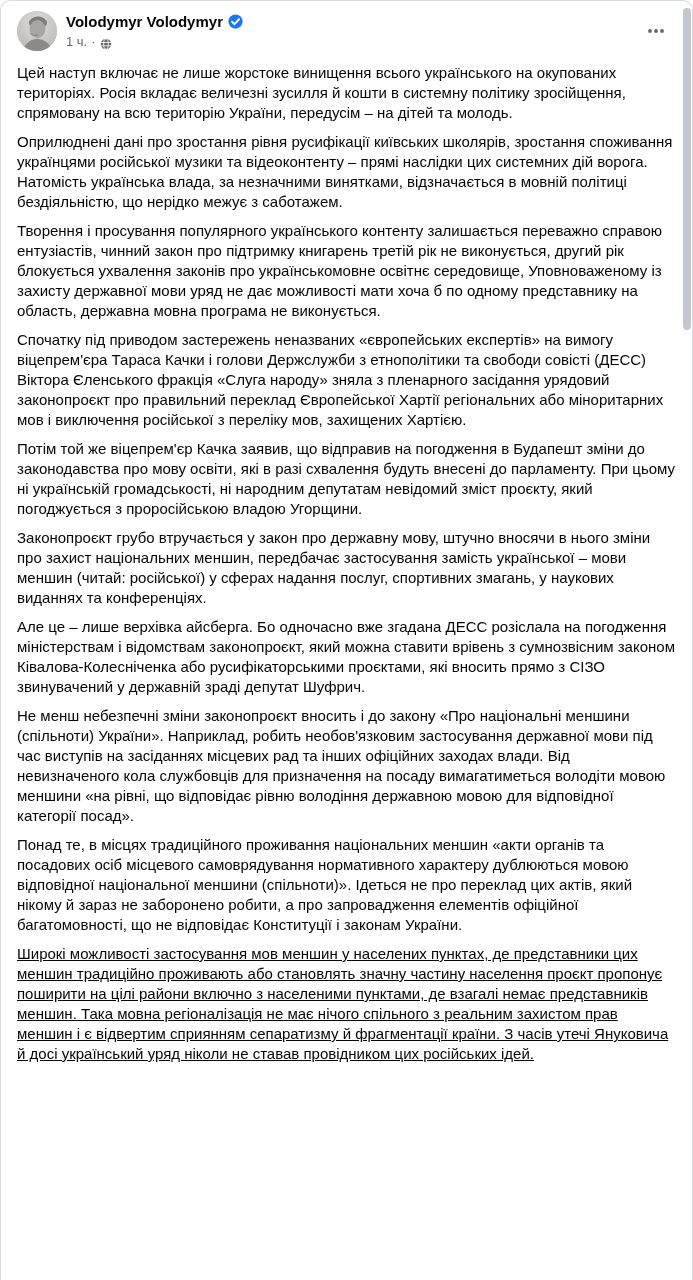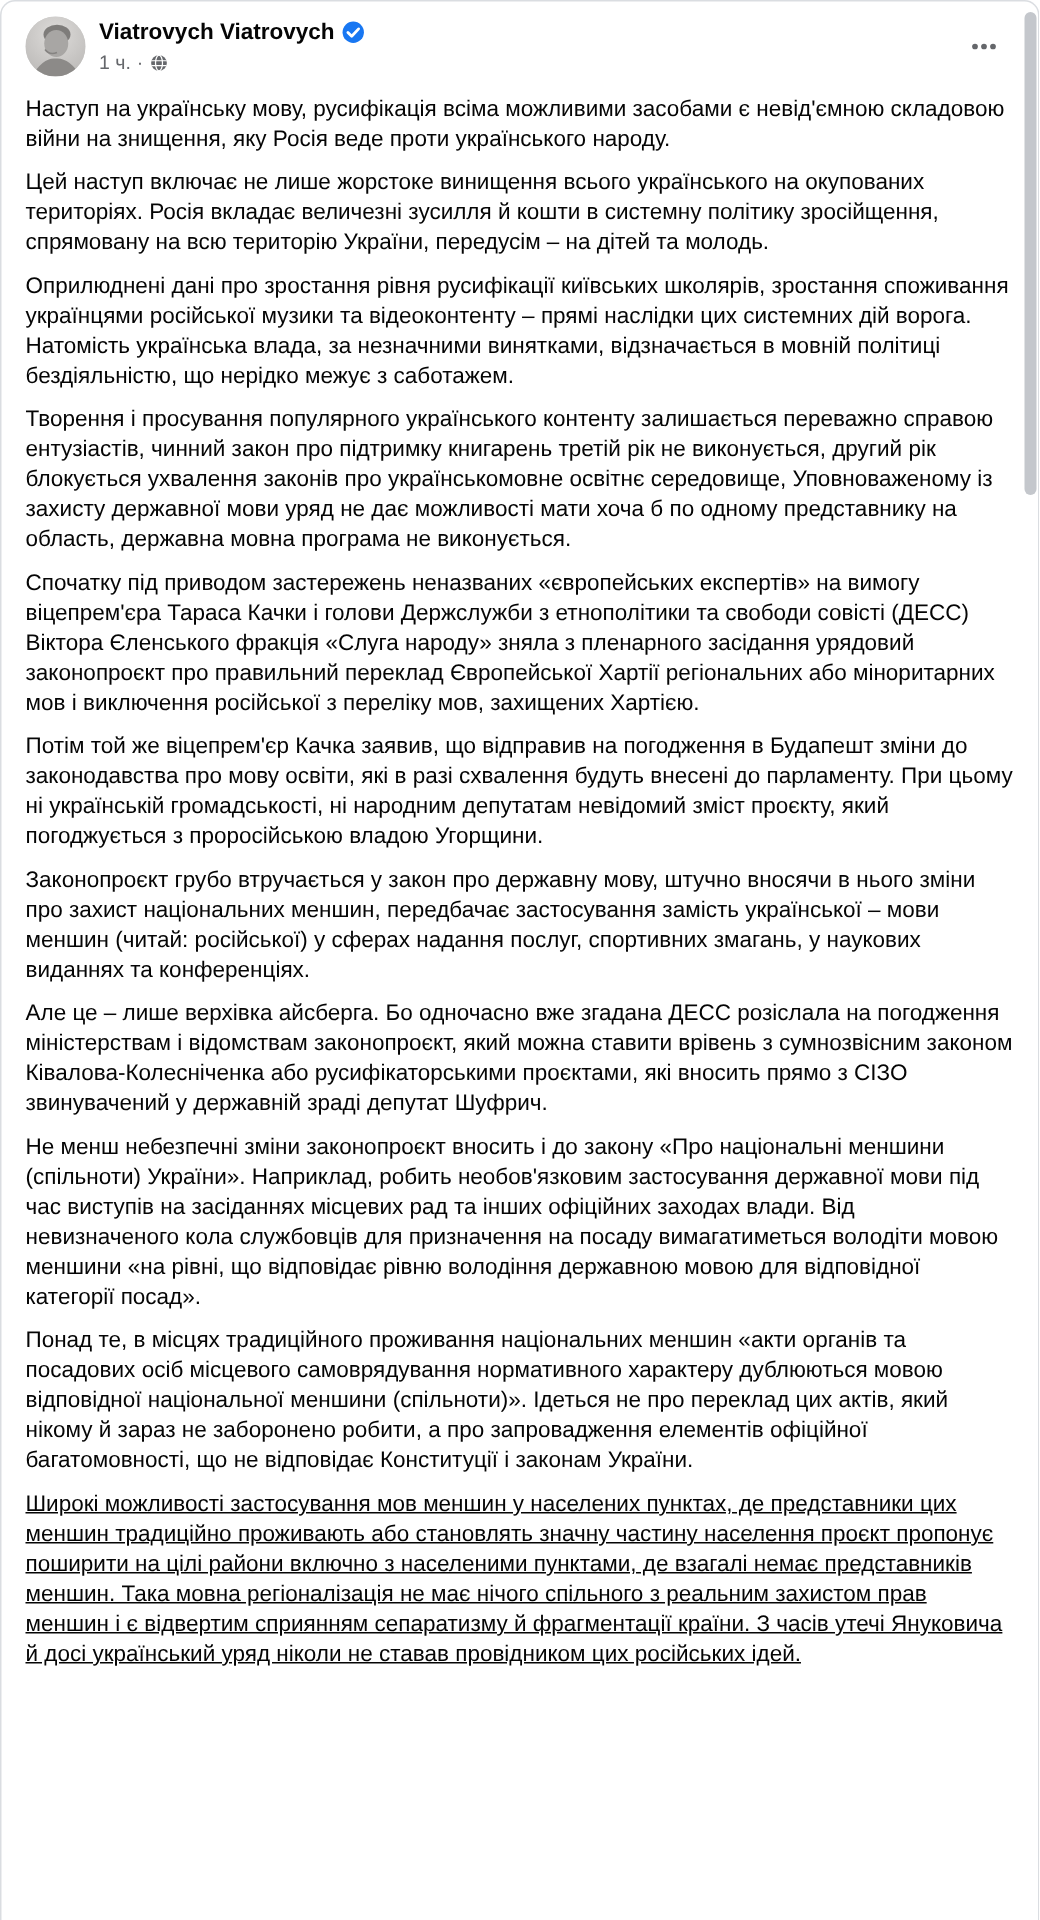--- a/index.html
+++ b/index.html
@@ -8,21 +8,21 @@
   .card{position:relative;box-sizing:border-box;width:693px;min-height:1280px;background:#fff;
         border:1px solid #dadde1;border-bottom:none;border-radius:10px 10px 0 0;}
   
   .header{display:flex;align-items:flex-start;padding:10px 16px 6px 16px;}
   .avatar{width:40px;height:40px;border-radius:50%;overflow:hidden;flex:0 0 auto;cursor:pointer;background:#cfcecd;}
   .avatar svg{display:block;}
   .hinfo{margin-left:9px;flex:1 1 auto;min-width:0;}
   .author-row{display:flex;align-items:center;gap:5px;margin-top:1px;}
   .author{font-size:15px;font-weight:700;color:#050505;line-height:19px;cursor:pointer;}
   .badge{display:inline-flex;flex:0 0 auto;}
-  .meta{display:flex;align-items:center;gap:4px;font-size:13px;color:#65676b;line-height:17px;margin-top:2px;}
+  .meta{display:flex;align-items:flex-end;gap:4px;font-size:13px;color:#65676b;line-height:17px;margin-top:2px;}
   .meta .ts{cursor:pointer;}
   .more-btn{flex:0 0 auto;width:32px;height:32px;border:none;background:transparent;border-radius:50%;
             display:flex;align-items:center;justify-content:center;cursor:pointer;margin:4px 4px 0 0;}
   
   .post-text{padding:6px 16px 14px 16px;}
   .post-text p{margin:0 0 9px 0;font-size:15px;line-height:20px;color:#050505;
                letter-spacing:0;word-spacing:0;}
   .post-text p:last-child{margin-bottom:12px;text-decoration:underline;}
   
   .scrollbar{position:absolute;top:0;right:0;width:12px;height:1280px;}
@@ -46,21 +46,21 @@
           <rect width="40" height="40" fill="url(#avbg)"></rect>
           <ellipse cx="21" cy="12" rx="9" ry="6.5" fill="#7e7c7a"></ellipse>
           <ellipse cx="20.5" cy="18" rx="8" ry="9" fill="#a8a6a4"></ellipse>
           <path d="M4 40 Q12 27 20 28 Q29 27 37 40 Z" fill="#8c8a88"></path>
           <path d="M13 22 q3 4 8 2" stroke="#858381" stroke-width="1" fill="none"></path>
         </svg>
       </div>
 
       <div class="hinfo">
         <div class="author-row">
-          <span class="author">Viatrovych Viatrovych</span>
+          <span class="author">Volodymyr Volodymyr</span>
           <span class="badge">
             <svg width="15" height="15" viewBox="0 0 16 16">
               <circle cx="8" cy="8" r="7.6" fill="#1877F2"></circle>
               <path d="M4.2 8.2 L6.9 10.9 L11.8 5.6" stroke="#ffffff" stroke-width="2" fill="none" stroke-linecap="round" stroke-linejoin="round"></path>
             </svg>
           </span>
         </div>
         <div class="meta">
           <span class="ts">1 ч.</span>
           <span>·</span>
@@ -81,21 +81,20 @@
           <g fill="#65676b">
             <circle cx="4" cy="10" r="1.9"></circle>
             <circle cx="10" cy="10" r="1.9"></circle>
             <circle cx="16" cy="10" r="1.9"></circle>
           </g>
         </svg>
       </button>
     </div>
 
     <div class="post-text">
-        <p>Наступ на українську мову, русифікація всіма можливими засобами є невід'ємною складовою війни на знищення, яку Росія веде проти українського народу.</p>
         <p>Цей наступ включає не лише жорстоке винищення всього українського на окупованих територіях. Росія вкладає величезні зусилля й кошти в системну політику зросійщення, спрямовану на всю територію України, передусім – на дітей та молодь.</p>
         <p>Оприлюднені дані про зростання рівня русифікації київських школярів, зростання споживання українцями російської музики та відеоконтенту – прямі наслідки цих системних дій ворога. Натомість українська влада, за незначними винятками, відзначається в мовній політиці бездіяльністю, що нерідко межує з саботажем.</p>
         <p>Творення і просування популярного українського контенту залишається переважно справою ентузіастів, чинний закон про підтримку книгарень третій рік не виконується, другий рік блокується ухвалення законів про українськомовне освітнє середовище, Уповноваженому із захисту державної мови уряд не дає можливості мати хоча б по одному представнику на область, державна мовна програма не виконується.</p>
         <p>Спочатку під приводом застережень неназваних «європейських експертів» на вимогу віцепрем'єра Тараса Качки і голови Держслужби з етнополітики та свободи совісті (ДЕСС) Віктора Єленського фракція «Слуга народу» зняла з пленарного засідання урядовий законопроєкт про правильний переклад Європейської Хартії регіональних або міноритарних мов і виключення російської з переліку мов, захищених Хартією.</p>
         <p>Потім той же віцепрем'єр Качка заявив, що відправив на погодження в Будапешт зміни до законодавства про мову освіти, які в разі схвалення будуть внесені до парламенту. При цьому ні українській громадськості, ні народним депутатам невідомий зміст проєкту, який погоджується з проросійською владою Угорщини.</p>
         <p>Законопроєкт грубо втручається у закон про державну мову, штучно вносячи в нього зміни про захист національних меншин, передбачає застосування замість української – мови меншин (читай: російської) у сферах надання послуг, спортивних змагань, у наукових виданнях та конференціях.</p>
         <p>Але це – лише верхівка айсберга. Бо одночасно вже згадана ДЕСС розіслала на погодження міністерствам і відомствам законопроєкт, який можна ставити врівень з сумнозвісним законом Ківалова-Колесніченка або русифікаторськими проєктами, які вносить прямо з СІЗО звинувачений у державній зраді депутат Шуфрич.</p>
         <p>Не менш небезпечні зміни законопроєкт вносить і до закону «Про національні меншини (спільноти) України». Наприклад, робить необов'язковим застосування державної мови під час виступів на засіданнях місцевих рад та інших офіційних заходах влади. Від невизначеного кола службовців для призначення на посаду вимагатиметься володіти мовою меншини «на рівні, що відповідає рівню володіння державною мовою для відповідної категорії посад».</p>
         <p>Понад те, в місцях традиційного проживання національних меншин «акти органів та посадових осіб місцевого самоврядування нормативного характеру дублюються мовою відповідної національної меншини (спільноти)». Ідеться не про переклад цих актів, який нікому й зараз не заборонено робити, а про запровадження елементів офіційної багатомовності, що не відповідає Конституції і законам України.</p>
         <p>Широкі можливості застосування мов меншин у населених пунктах, де представники цих меншин традиційно проживають або становлять значну частину населення проєкт пропонує поширити на цілі райони включно з населеними пунктами, де взагалі немає представників меншин. Така мовна регіоналізація не має нічого спільного з реальним захистом прав меншин і є відвертим сприянням сепаратизму й фрагментації країни. З часів утечі Януковича й досі український уряд ніколи не ставав провідником цих російських ідей.</p>

